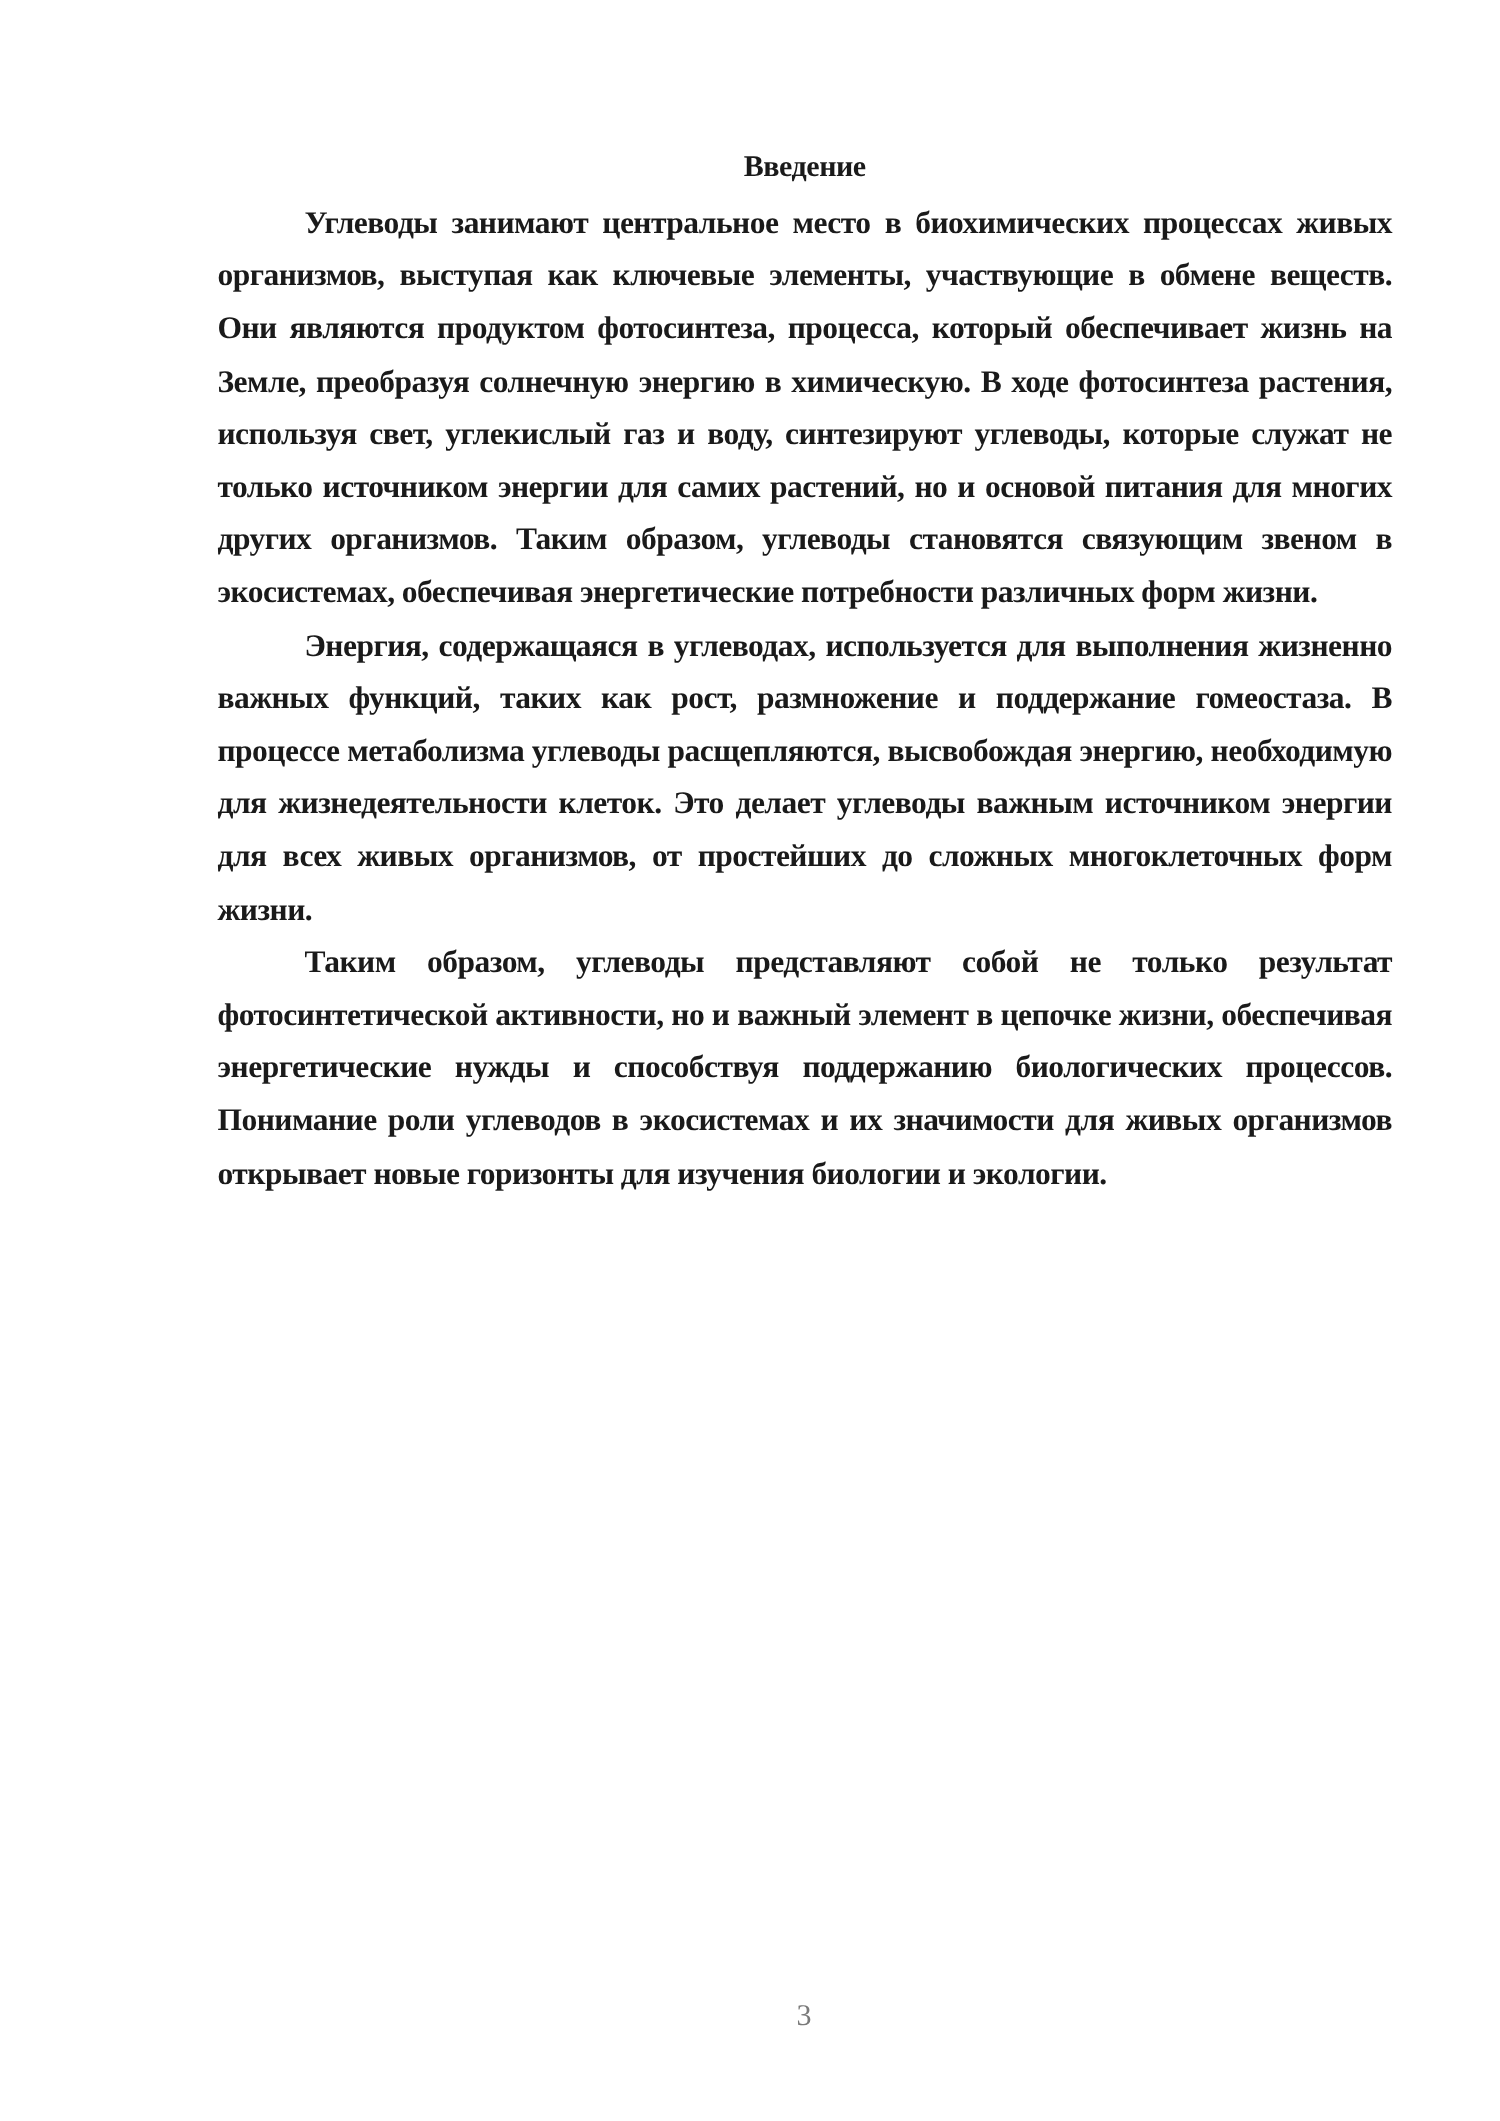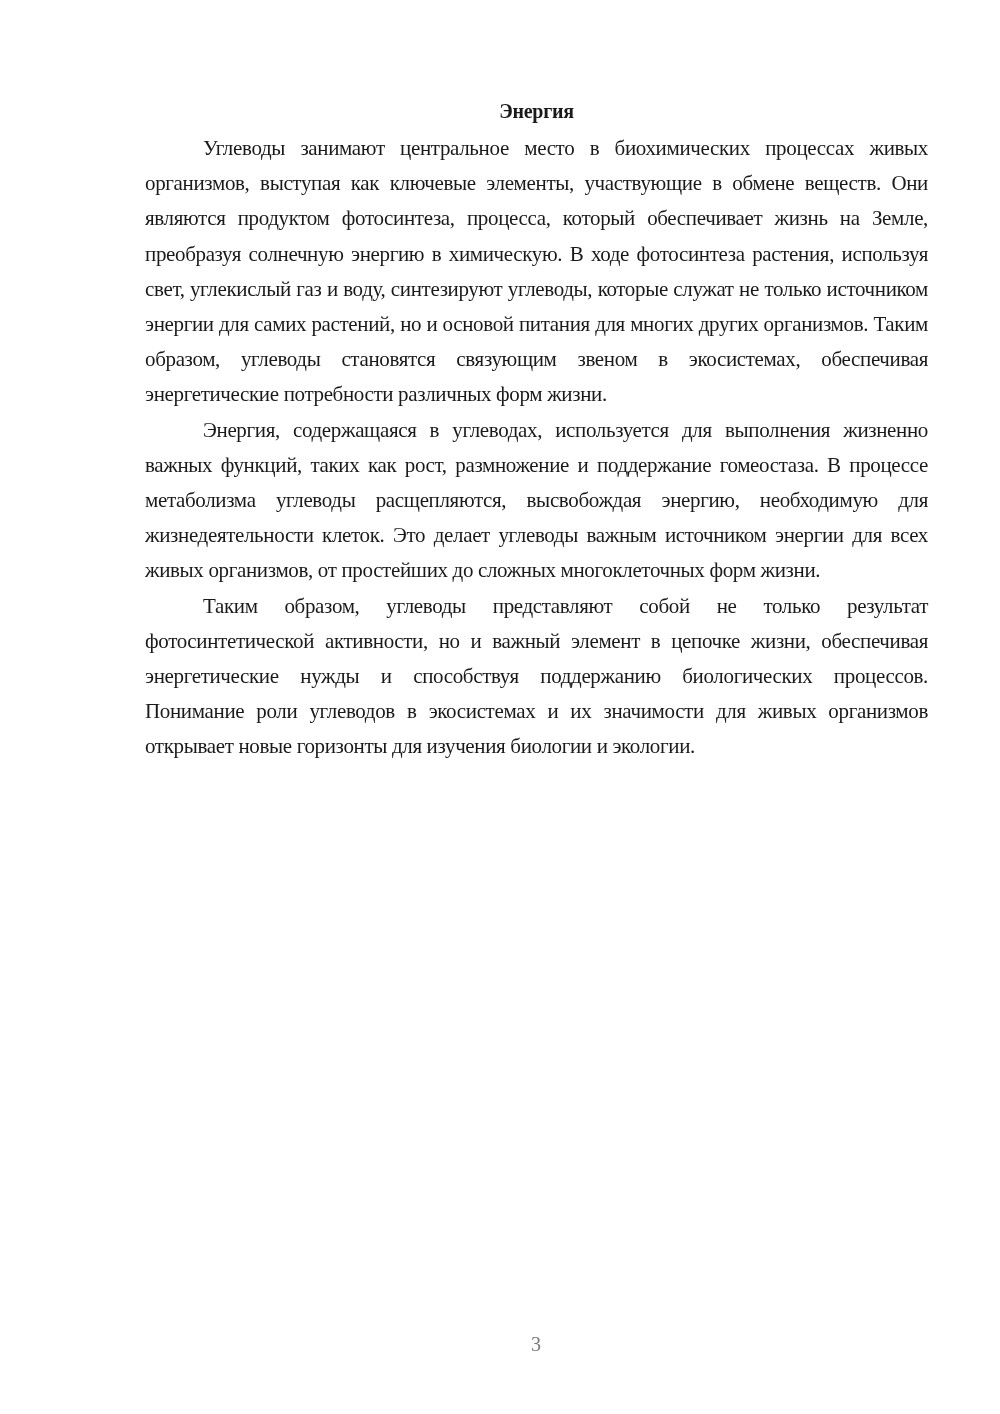--- a/index.html
+++ b/index.html
@@ -31,37 +31,38 @@
     }
     .para {
       margin: 0;
       font-size: 21px;
       line-height: 35.2px;
       text-align: justify;
       text-align-last: left;
       text-indent: 58px;
       letter-spacing: -0.35px;
       word-spacing: 0px;
+      font-weight: bold;
     }
     .para + .para {
     }
     .page-number {
       position: absolute;
       left: 0;
       width: 1072px;
       top: 1333px;
       text-align: center;
       font-size: 20px;
       color: #7a7a7a;
       font-family: "Liberation Serif", "DejaVu Serif", serif;
     }
   </style>
 </head>
 <body>
 
 <div class="page">
-  <h1 class="title">Энергия</h1>
+  <h1 class="title">Введение</h1>
   <p class="para">Углеводы занимают центральное место в биохимических процессах живых организмов, выступая как ключевые элементы, участвующие в обмене веществ. Они являются продуктом фотосинтеза, процесса, который обеспечивает жизнь на Земле, преобразуя солнечную энергию в химическую. В ходе фотосинтеза растения, используя свет, углекислый газ и воду, синтезируют углеводы, которые служат не только источником энергии для самих растений, но и основой питания для многих других организмов. Таким образом, углеводы становятся связующим звеном в экосистемах, обеспечивая энергетические потребности различных форм жизни.</p>
   <p class="para">Энергия, содержащаяся в углеводах, используется для выполнения жизненно важных функций, таких как рост, размножение и поддержание гомеостаза. В процессе метаболизма углеводы расщепляются, высвобождая энергию, необходимую для жизнедеятельности клеток. Это делает углеводы важным источником энергии для всех живых организмов, от простейших до сложных многоклеточных форм жизни.</p>
   <p class="para">Таким образом, углеводы представляют собой не только результат фотосинтетической активности, но и важный элемент в цепочке жизни, обеспечивая энергетические нужды и способствуя поддержанию биологических процессов. Понимание роли углеводов в экосистемах и их значимости для живых организмов открывает новые горизонты для изучения биологии и экологии.</p>
 </div>
 
 <div class="page-number">3</div>
 
 </body></html>

